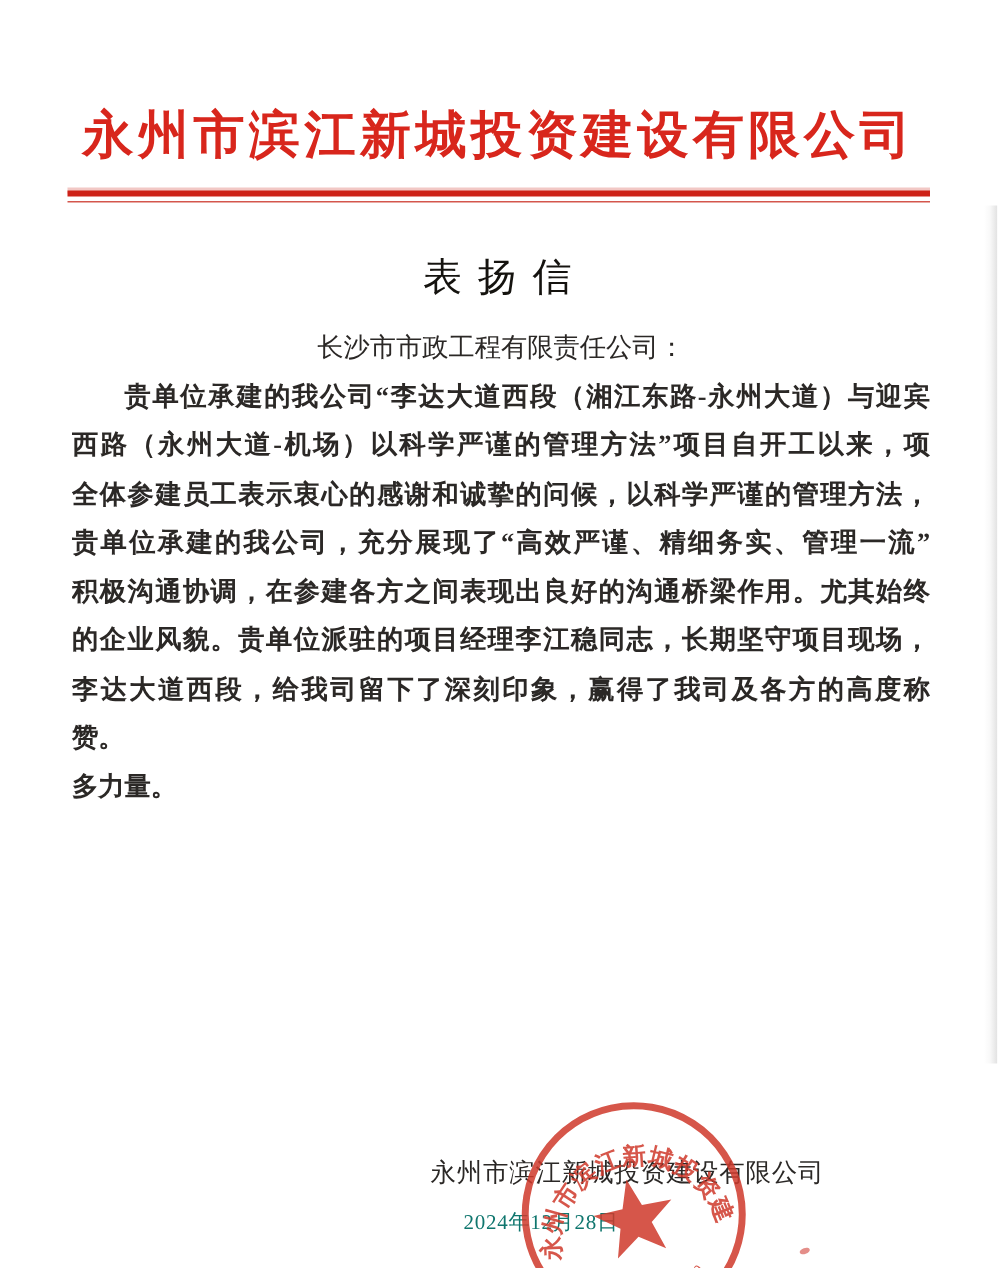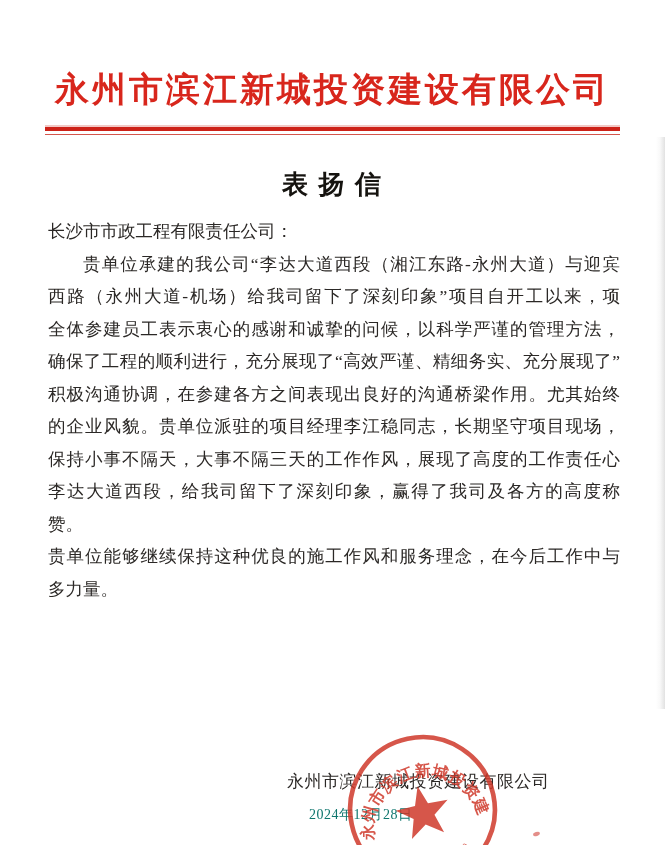--- a/index.html
+++ b/index.html
@@ -27,38 +27,39 @@
   }
   .rule-thin{
     position:absolute;top:89px;left:45px;right:45px;height:1px;
     background:#d4564c;
   }
   
   .doc-title{
     position:absolute;top:122px;left:0;right:0;
     text-align:center;
     color:#15130f;
-    font-size:26px;font-weight:bold;
+    font-size:26px;font-weight:normal;
     letter-spacing:2px;
   }
   
   .body-text{
     position:absolute;top:170px;left:48px;width:572px;
     color:var(--body-text,#2b2826);
     font-size:17.5px;
   }
   .line{
     height:32.5px;line-height:32.5px;
     text-align:justify;text-align-last:justify;
     overflow:hidden;
+    font-weight:bold;
   }
   .line.last{text-align-last:left;}
   .line.indent{text-indent:2em;}
   .greeting{
-    height:32.5px;line-height:32.5px;text-align:left;
+    height:32.5px;line-height:32.5px;text-align:center;
   }
   
   .sig-company{
     position:absolute;top:725px;left:287px;
     font-size:17px;color:#2b2826;letter-spacing:0.5px;white-space:nowrap;
   }
   .sig-date{
     position:absolute;top:761px;left:309px;
     font-size:14px;color:#0f766e;letter-spacing:0.5px;white-space:nowrap;
   }
@@ -87,29 +88,27 @@
   <div class="letterhead">永州市滨江新城投资建设有限公司</div>
   <div class="rule-thick"></div>
   <div class="rule-thin"></div>
 
   <div class="doc-title">表 扬 信</div>
 
   <div class="body-text" id="body-text">
     <div class="greeting">长沙市市政工程有限责任公司：</div>
 
   <div class="line indent">贵单位承建的我公司“李达大道西段（湘江东路-永州大道）与迎宾</div>
-      <div class="line">西路（永州大道-机场）给我司留下了深刻印象”项目自开工以来，项</div>
+      <div class="line">西路（永州大道-机场）以科学严谨的管理方法”项目自开工以来，项</div>
       <div class="line">全体参建员工表示衷心的感谢和诚挚的问候，以科学严谨的管理方法，</div>
-      <div class="line">确保了工程的顺利进行，充分展现了“高效严谨、精细务实、充分展现了”</div>
+      <div class="line">贵单位承建的我公司，充分展现了“高效严谨、精细务实、管理一流”</div>
       <div class="line">积极沟通协调，在参建各方之间表现出良好的沟通桥梁作用。尤其始终</div>
       <div class="line">的企业风貌。贵单位派驻的项目经理李江稳同志，长期坚守项目现场，</div>
-      <div class="line">保持小事不隔天，大事不隔三天的工作作风，展现了高度的工作责任心</div>
       <div class="line">李达大道西段，给我司留下了深刻印象，赢得了我司及各方的高度称</div>
       <div class="line last">赞。</div>
-      <div class="line">贵单位能够继续保持这种优良的施工作风和服务理念，在今后工作中与</div>
       <div class="line last">多力量。</div>
     </div>
 
   <div class="sig-company">永州市滨江新城投资建设有限公司</div>
   <div class="sig-date">2024年12月28日</div>
 
   <div class="seal">
     <svg viewBox="0 0 150 150" xmlns="http://www.w3.org/2000/svg">
       <defs>
         <path id="ringPath" d="M 23 95 A 52 52 0 1 1 127 95" fill="none"></path>

